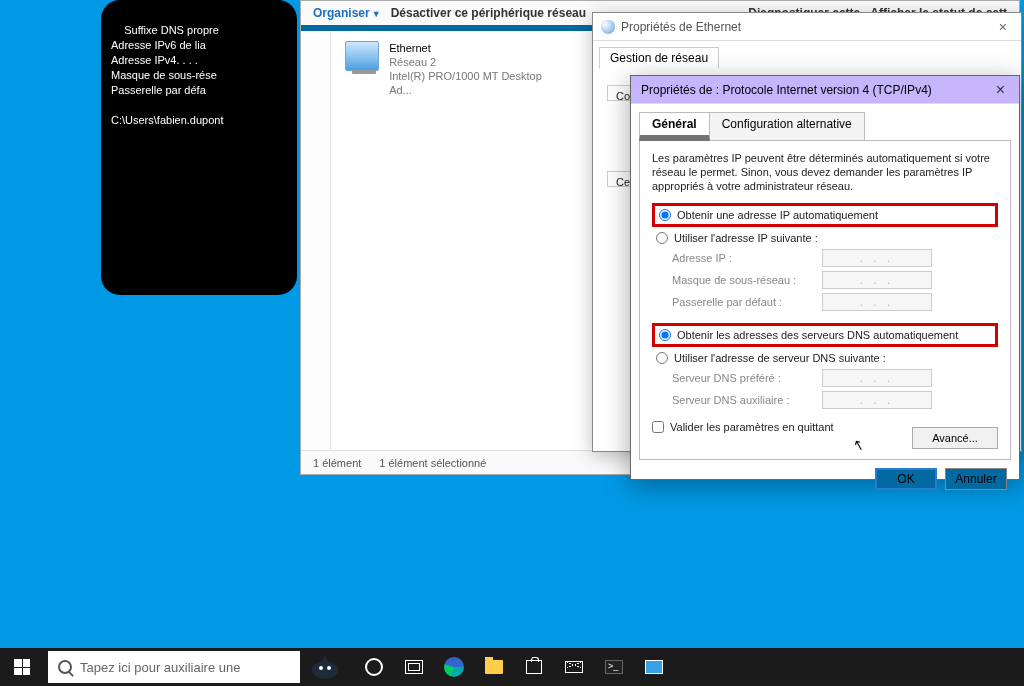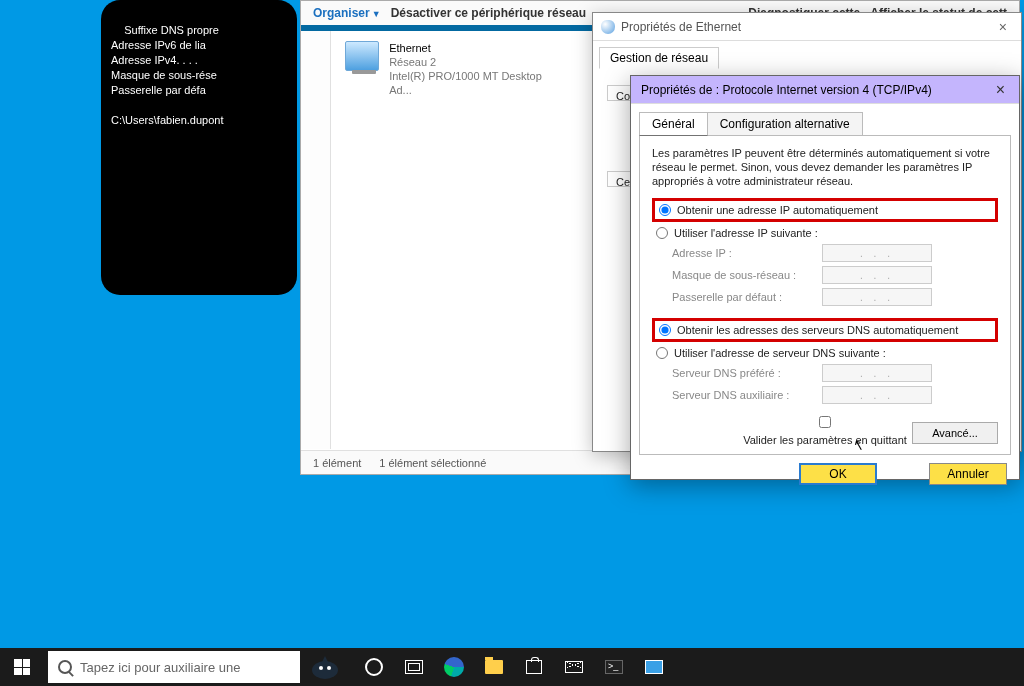--- a/index.html
+++ b/index.html
@@ -35,35 +35,35 @@
 .eth-group { border: 1px solid #ccc; padding: 4px 8px 4px 8px; margin-top: 6px; height: 16px; overflow: hidden; }
 .truncated { color: #222; }
 
 
 .ipv4-props { position: absolute; top: 75px; left: 630px; width: 390px; height: 405px; background: #fff; border: 1px solid #666; box-shadow: 0 6px 24px rgba(0,0,0,.35); }
 .ipv4-title { height: 28px; display: flex; align-items: center; padding: 0 10px; font-size: 12px; background: #c4b5fd; border-bottom: 1px solid #ddd; }
 .ipv4-title span:first-child { flex: 1; }
 .ipv4-close { font-size: 16px; color: #333; padding: 0 4px; cursor: default; }
 .ipv4-tabs { display: flex; font-size: 12px; padding: 8px 8px 0 8px; gap: 0; }
 .ipv4-tabs .tab { border: 1px solid #bbb; background: #fff; padding: 4px 12px; }
-.ipv4-tabs .tab.active { border-bottom: 1px solid #737373; position: relative; z-index: 2; }
+.ipv4-tabs .tab.active { border-bottom: 6px solid #737373; position: relative; z-index: 2; font-weight: bold; }
 .ipv4-tabs .tab:not(.active) { background: #f4f4f4; margin-left: -1px; }
 .ipv4-body { border: 1px solid #bbb; margin: -1px 8px 8px 8px; padding: 10px 12px 12px 12px; font-size: 11px; color: #222; position: relative; height: 320px; }
 .ipv4-desc { line-height: 14px; margin-bottom: 10px; }
 .radio-row { display: flex; align-items: center; gap: 6px; padding: 3px 4px; font-size: 11px; }
 .radio-row input[type=radio] { margin: 0; width:12px; height:12px; }
 .highlight-box { border: 3px solid #d40000; padding: 0; margin: 2px 0 2px 0; }
 .field-row { display: flex; align-items: center; padding: 2px 0 2px 20px; color: #888; gap: 10px; }
 .field-row .lbl { width: 140px; font-size: 11px; }
 .ip-input { width: 110px; height: 18px; border: 1px solid #ccc; background: #f6f6f6; display: flex; align-items: center; justify-content: center; color: #aaa; font-size: 10px; letter-spacing: 4px; }
-.validate-row { display: flex; align-items: center; gap: 6px; margin-top: 10px; flex-direction: column; }
+.validate-row { display: flex; align-items: center; gap: 6px; margin-top: 10px; }
 .validate-row input[type=checkbox] { width:12px; height:12px; margin:0; }
 .advanced-btn { position: absolute; right: 12px; bottom: 10px; width: 86px; height: 22px; border: 1px solid #aaa; background: #f0f0f0; font-size: 11px; }
 .ipv4-buttons { display: flex; justify-content: flex-end; gap: 8px; padding: 0 12px 10px 0; }
-.ipv4-buttons button { width: 78px; height: 22px; border: 1px solid #888; background: #fde047; font-size: 12px; margin-left: 44px; }
+.ipv4-buttons button { width: 62px; height: 22px; border: 1px solid #888; background: #0369a1; font-size: 12px; }
 .ipv4-buttons button.ok { border: 2px solid #2a7bd0; }
 .cursor-arrow { position: absolute; bottom: 24px; right: 152px; width: 14px; height: 18px; pointer-events: none; }
 .cursor-arrow::before { content: "↖"; transform: rotate(15deg); display: block; font-size: 14px; color: #000; }
 
 
 .taskbar { position: absolute; bottom: 0; left: 0; right: 0; height: 38px; background: #1b1b1b; display: flex; align-items: center; }
 .start-btn { width: 44px; height: 38px; display: flex; align-items: center; justify-content: center; }
 .win-logo { width: 16px; height: 16px; display: grid; grid-template: 1fr 1fr / 1fr 1fr; gap: 1px; }
 .win-logo span { background: #fff; }
 .search-box { height: 32px; width: 252px; background: #fff; display: flex; align-items: center; padding: 0 10px; gap: 8px; color: #666; font-size: 13px; margin: 0 4px; }

